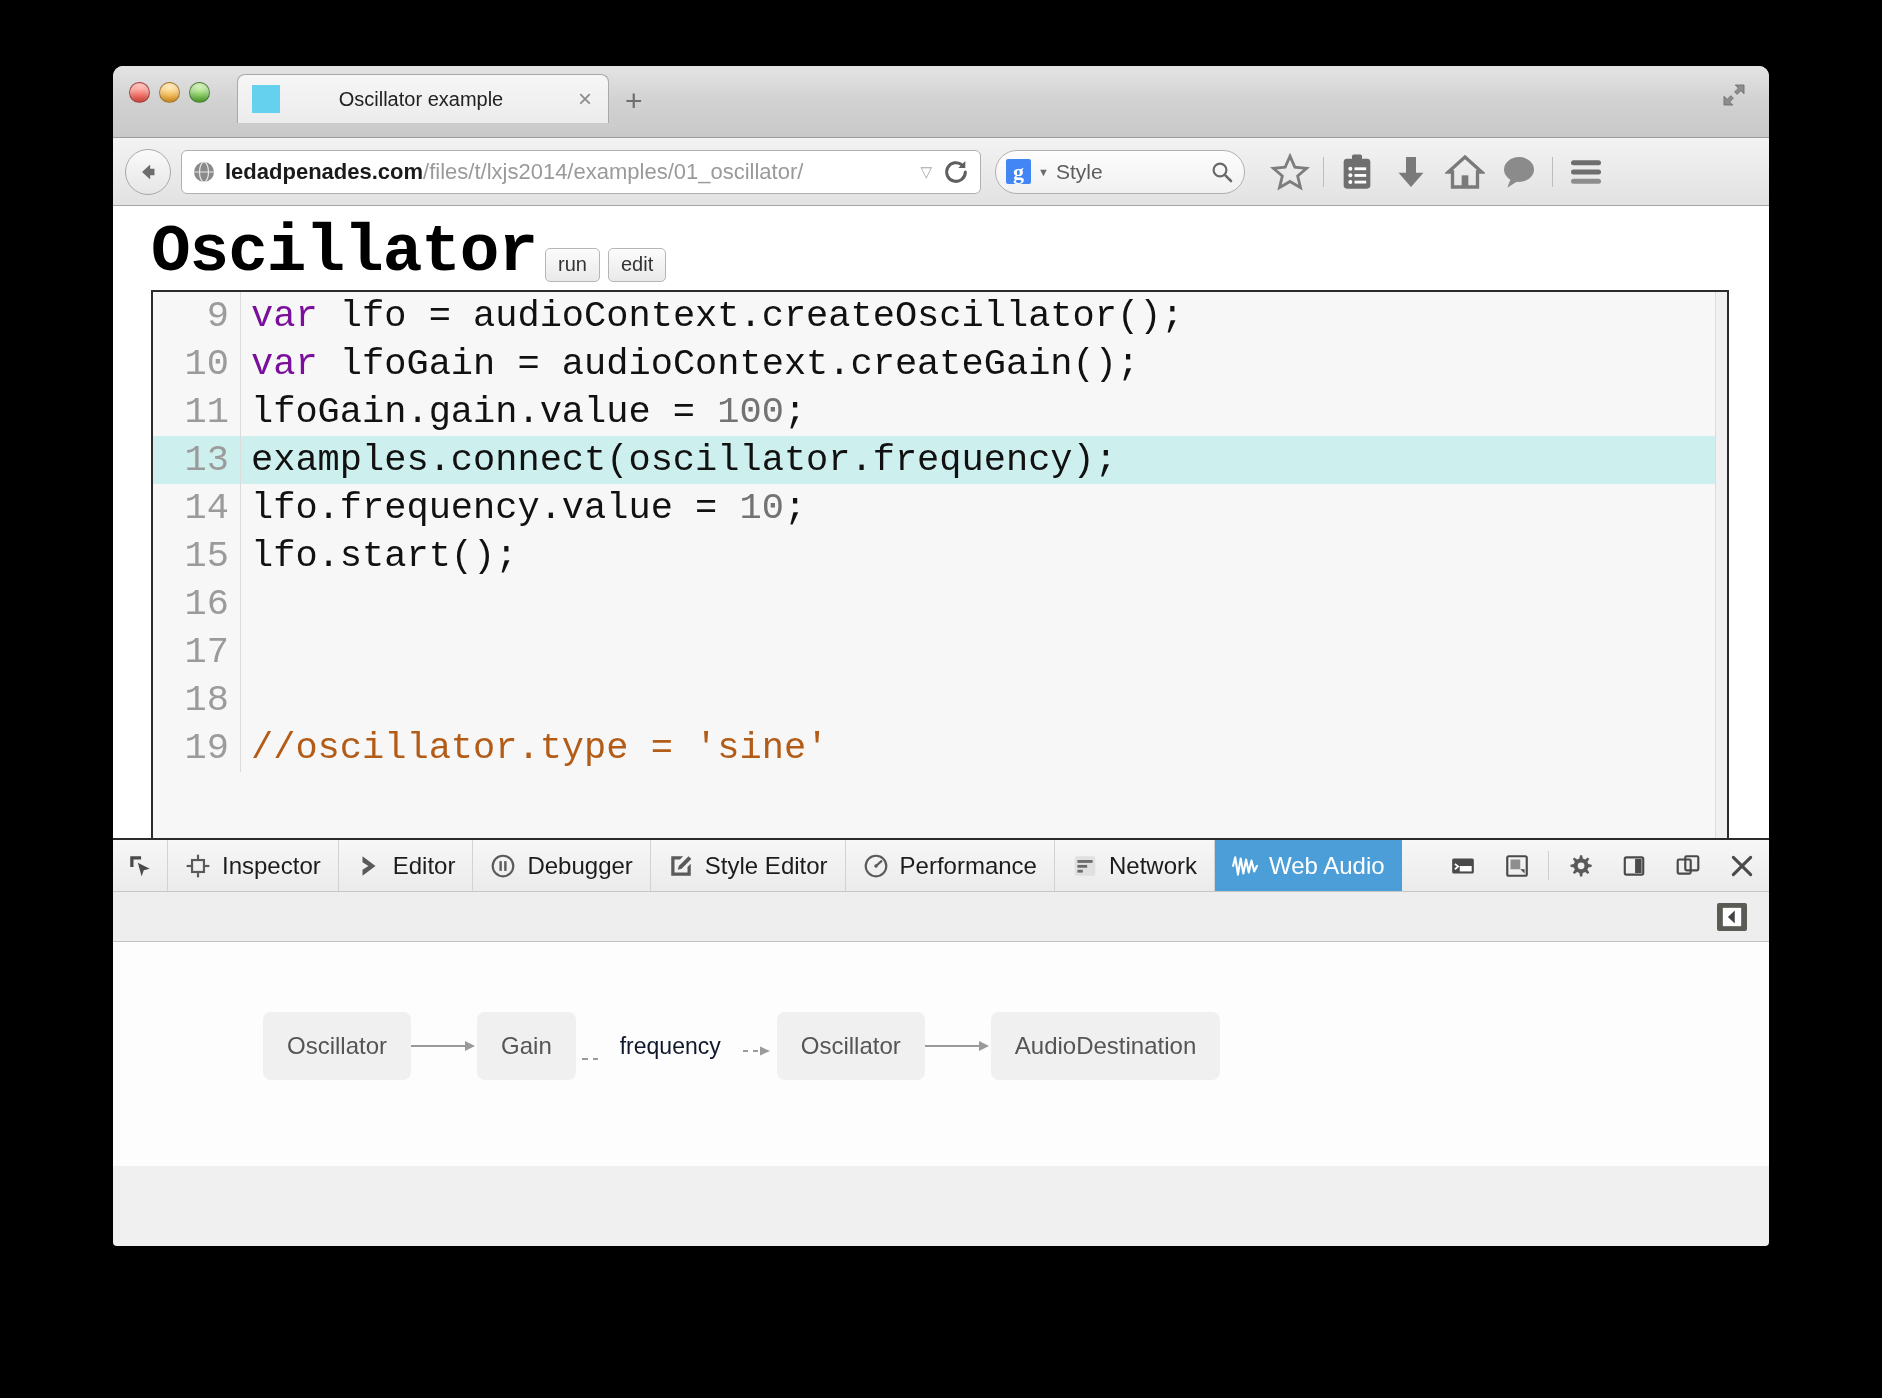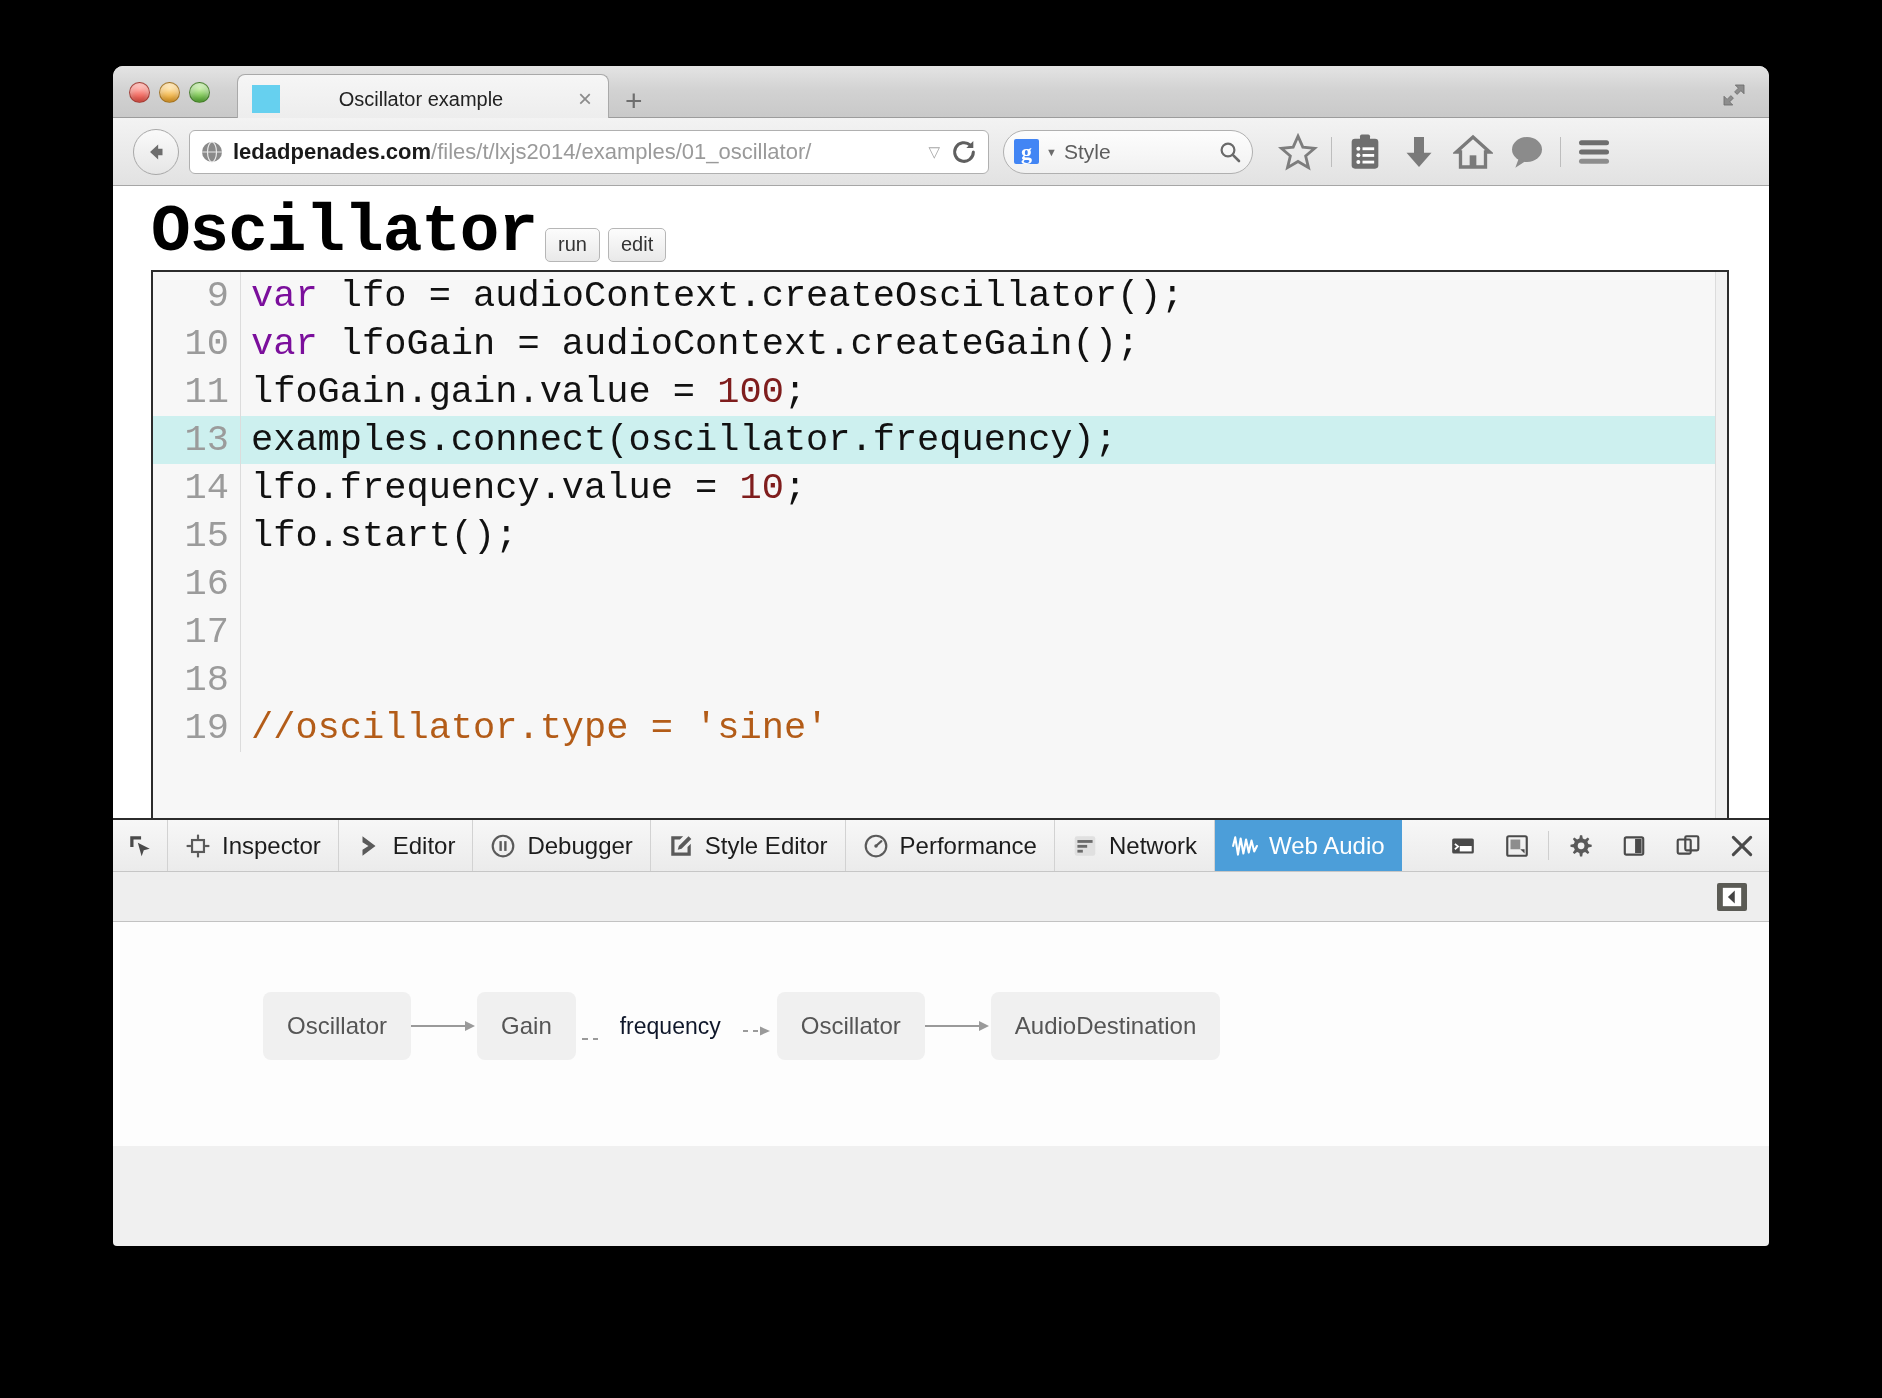--- a/index.html
+++ b/index.html
@@ -17,21 +17,21 @@
     width: 1656px; height: 1180px;
     border-radius: 10px 10px 4px 4px;
     background: #f0f0f0;
     box-shadow: 0 12px 40px rgba(0,0,0,0.75);
     overflow: hidden;
   }
 
   
   #titlebar {
     position: relative;
-    height: 52px;
+    height: 72px;
     background: linear-gradient(to bottom, #e4e4e4 0%, #d2d2d2 48%, #c9c9c9 100%);
     border-bottom: 1px solid #9c9c9c;
   }
   .lights { position: absolute; left: 16px; top: 16px; display: flex; gap: 9px; }
   .light {
     width: 21px; height: 21px; border-radius: 50%;
     border: 1px solid rgba(0,0,0,0.30);
     box-shadow: inset 0 6px 6px rgba(255,255,255,0.55), inset 0 -3px 4px rgba(0,0,0,0.16);
   }
   .light.red    { background: radial-gradient(circle at 50% 30%, #ff8e86, #e8554a 75%); }
@@ -72,21 +72,21 @@
     width: 30px; height: 30px; cursor: pointer;
   }
 
   
   #navbar {
     position: relative;
     height: 68px;
     background: linear-gradient(to bottom, #f3f3f3, #e2e2e2);
     border-bottom: 1px solid #a6a6a6;
     display: flex; align-items: center;
-    padding: 0 20px;
+    padding: 0 12px;
   }
   .nav-round {
     width: 46px; height: 46px; border-radius: 50%;
     background: linear-gradient(to bottom, #fafafa, #e6e6e6);
     border: 1px solid #a8a8a8;
     display: flex; align-items: center; justify-content: center;
     cursor: pointer; flex: none;
     margin-right: 10px;
   }
   #urlbar {
@@ -181,21 +181,21 @@
     width: 88px; flex: none; text-align: right;
     padding-right: 11px;
     color: #9b9b9b;
     border-right: 1px solid #dcdcdc;
     align-self: stretch;
     display: flex; align-items: center; justify-content: flex-end;
     background: transparent;
   }
   .codetext { padding-left: 10px; color: #111; }
   .kw  { color: #7b0f9c; }
-  .num { color: #7f1d1d; }
+  .num { color: #737373; }
   .cmt { color: #b35c18; }
   #ed-scroll {
     position: absolute; right: 0; top: 0; width: 12px; bottom: 0;
     background: #f1f1f1; border-left: 1px solid #dcdcdc;
   }
 
   
   #devtools {
     background: #f5f5f5;
     border-top: 2px solid #2c2c2c;

